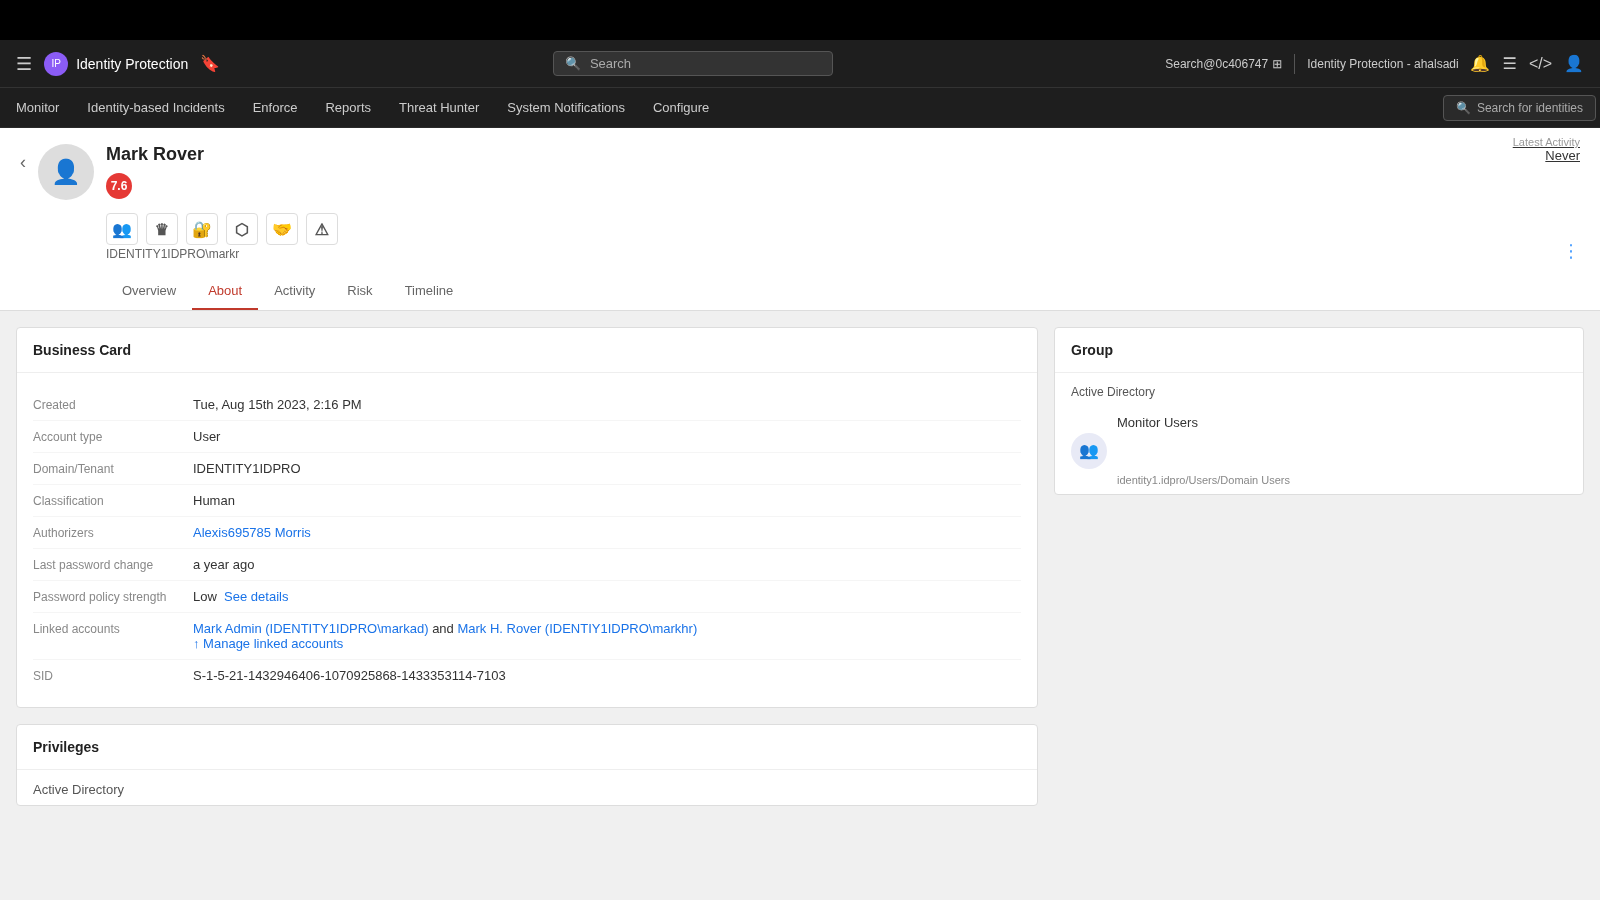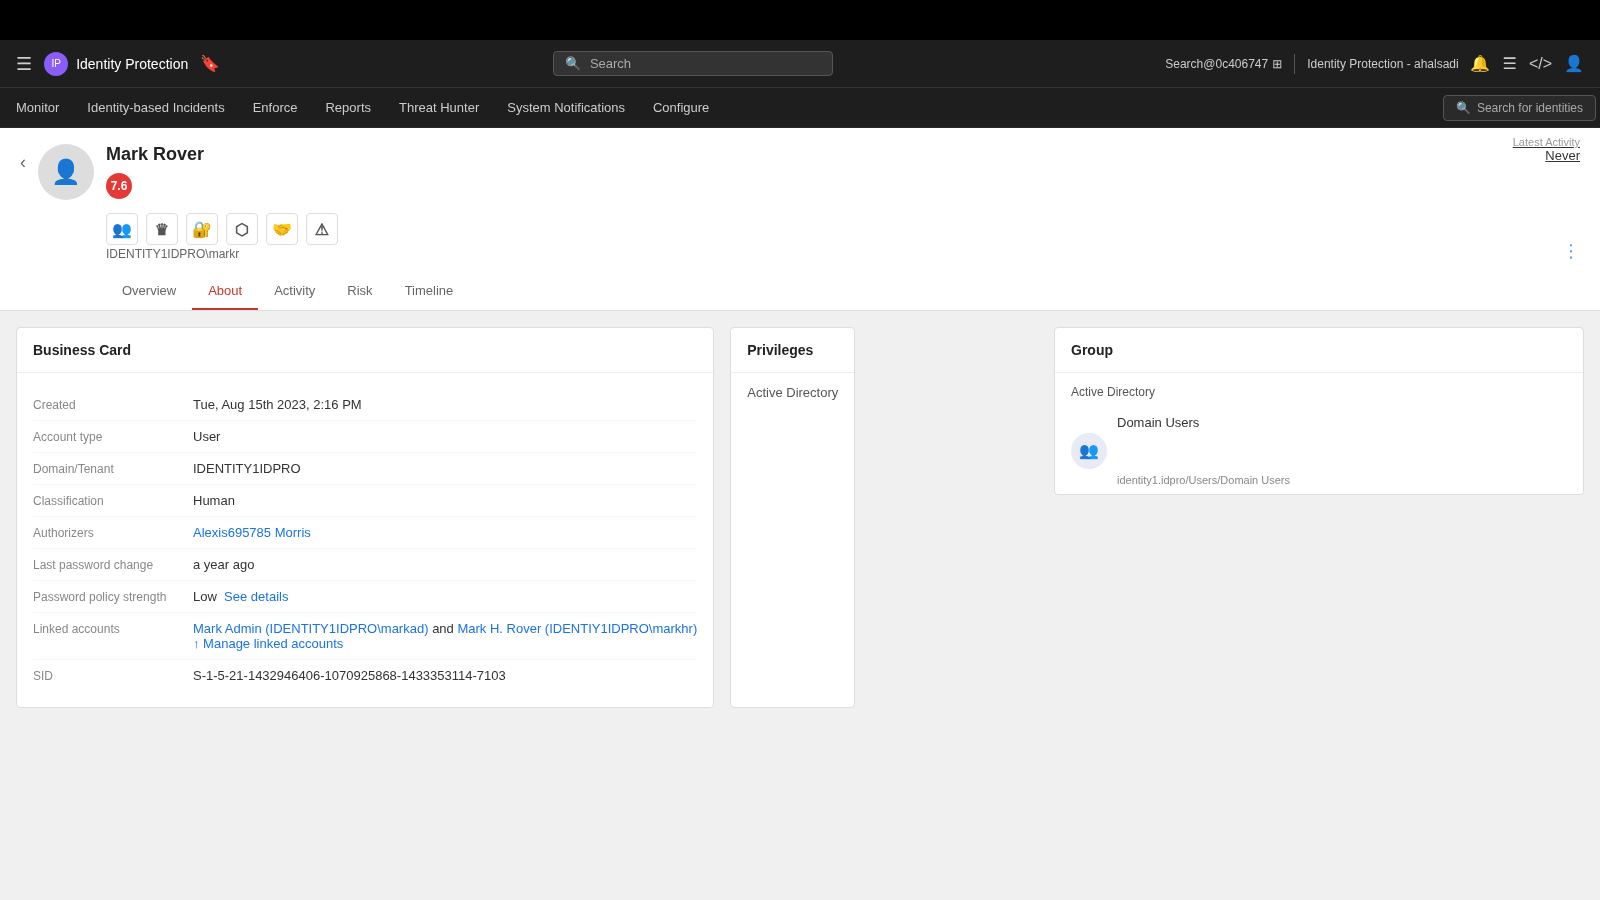--- a/index.html
+++ b/index.html
@@ -165,21 +165,21 @@
       cursor: pointer;
       font-size: 18px;
     }
 
     
     .main-content {
       display: flex;
       gap: 16px;
       padding: 16px;
     }
-    .main-left { flex: 1; display: flex; flex-direction: row; gap: 16px; }
+    .main-left { flex: 1; display: flex; flex-direction: column; gap: 16px; }
     .main-right { width: 530px; display: flex; flex-direction: column; gap: 16px; }
 
     
     .card {
       background: #fff;
       border-radius: 4px;
       border: 1px solid #ddd;
       overflow: hidden;
     }
     .card-header {
@@ -394,21 +394,21 @@
     <div class="main-right">
 
       <div class="card">
         <div class="card-header">Group</div>
         <div class="group-label">Active Directory</div>
         <div class="group-item">
           <div class="group-avatar">
             <span>👥</span>
           </div>
           <div>
-            <div class="group-name">Domain Users</div>
+            <div class="group-name">Monitor Users</div>
             <div class="group-path">identity1.idpro/Users/Domain Users</div>
           </div>
         </div>
       </div>
 
     </div>
 
   </div>
 </div>
 

